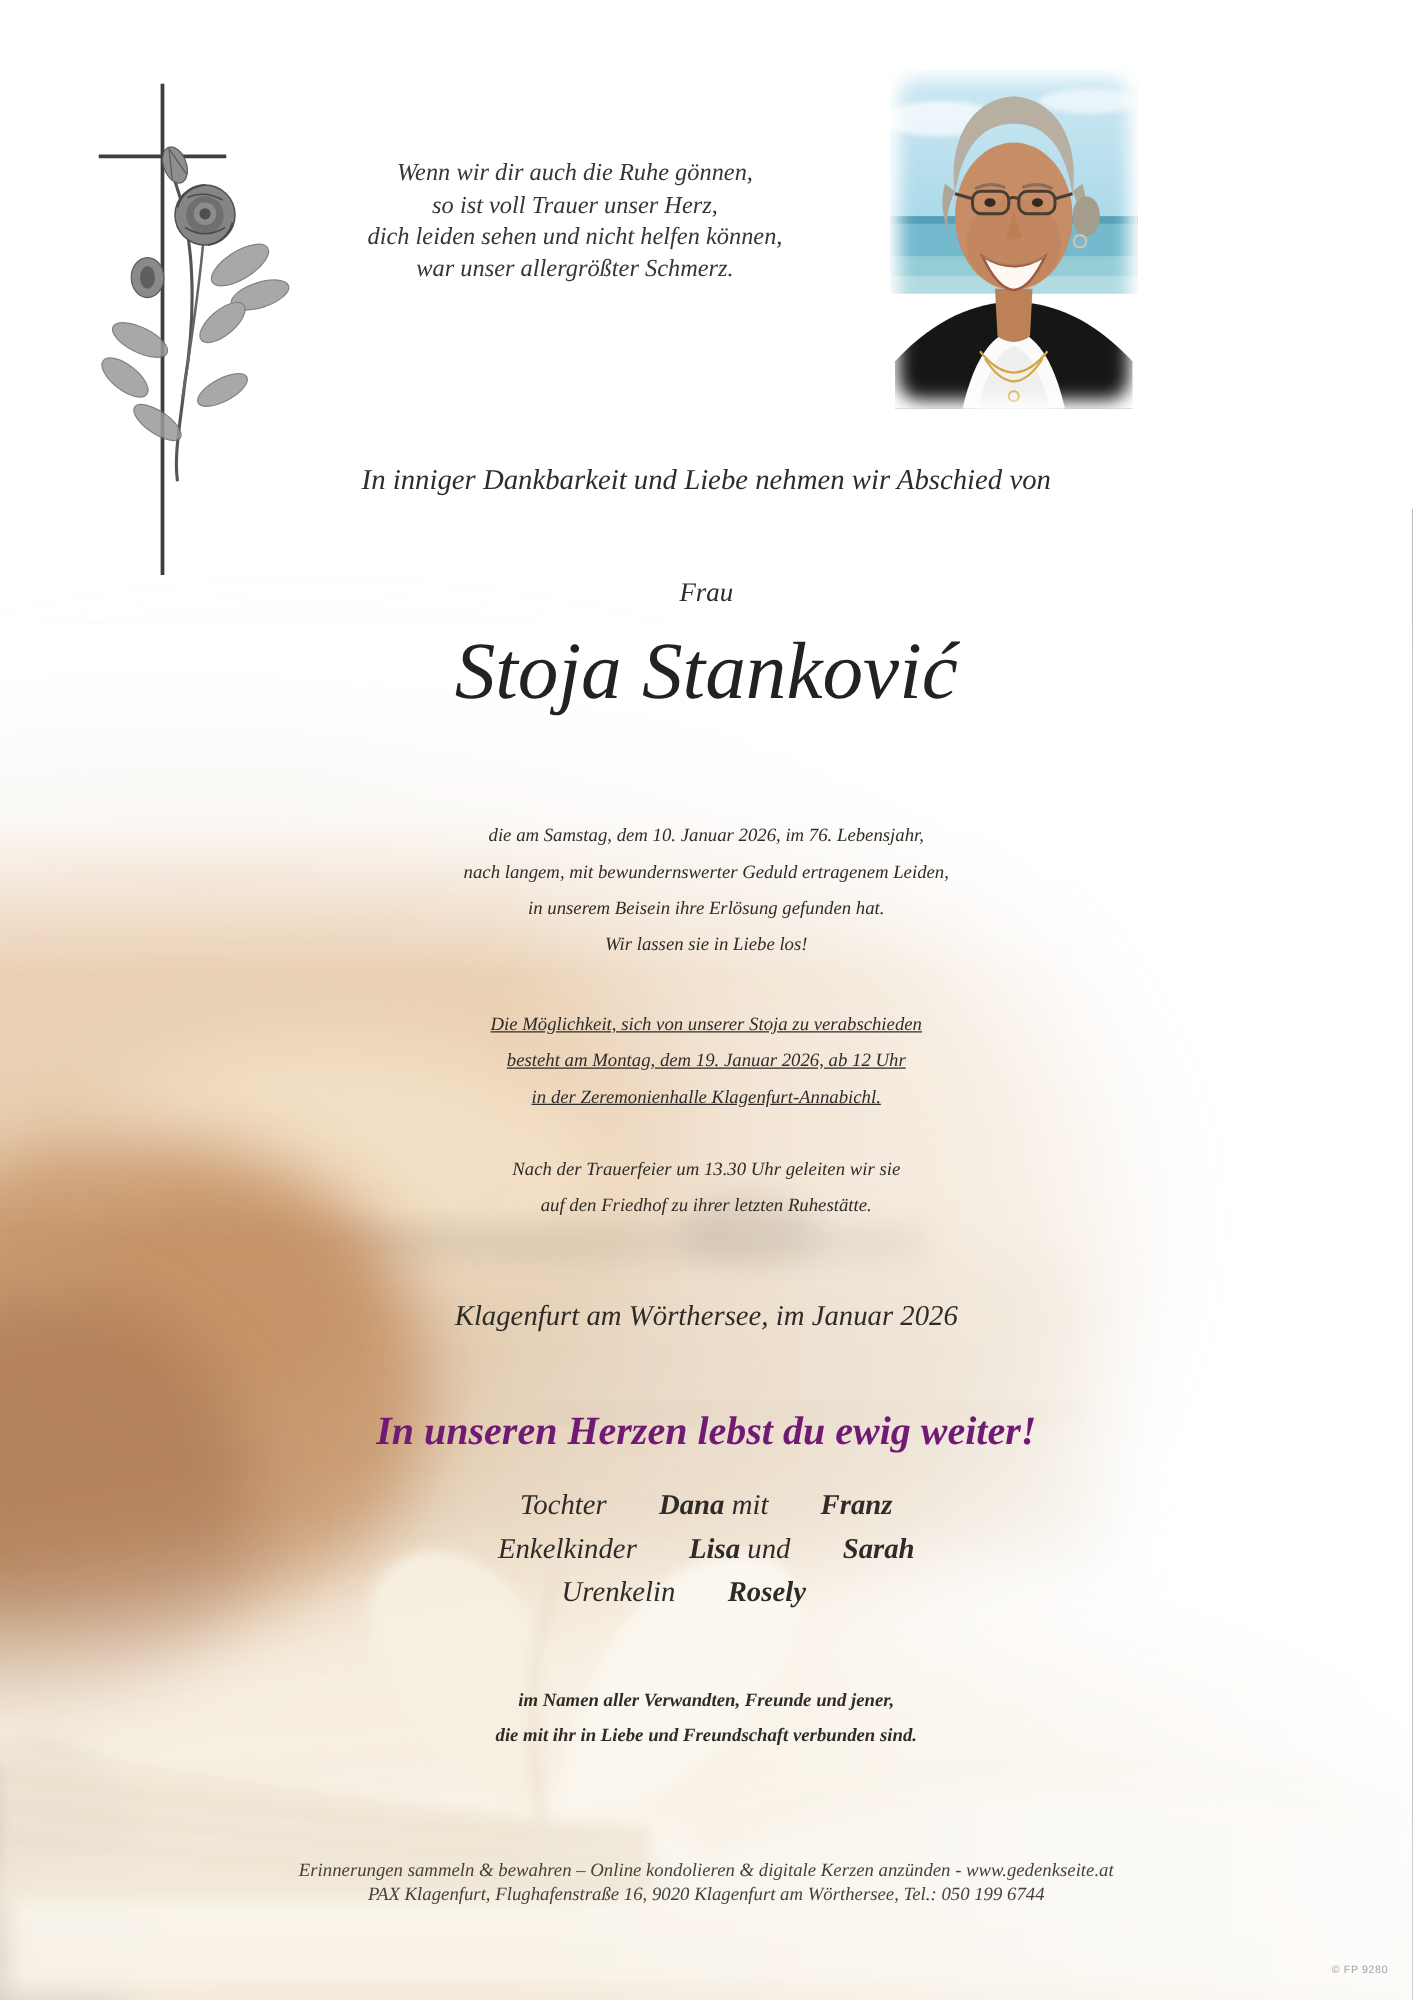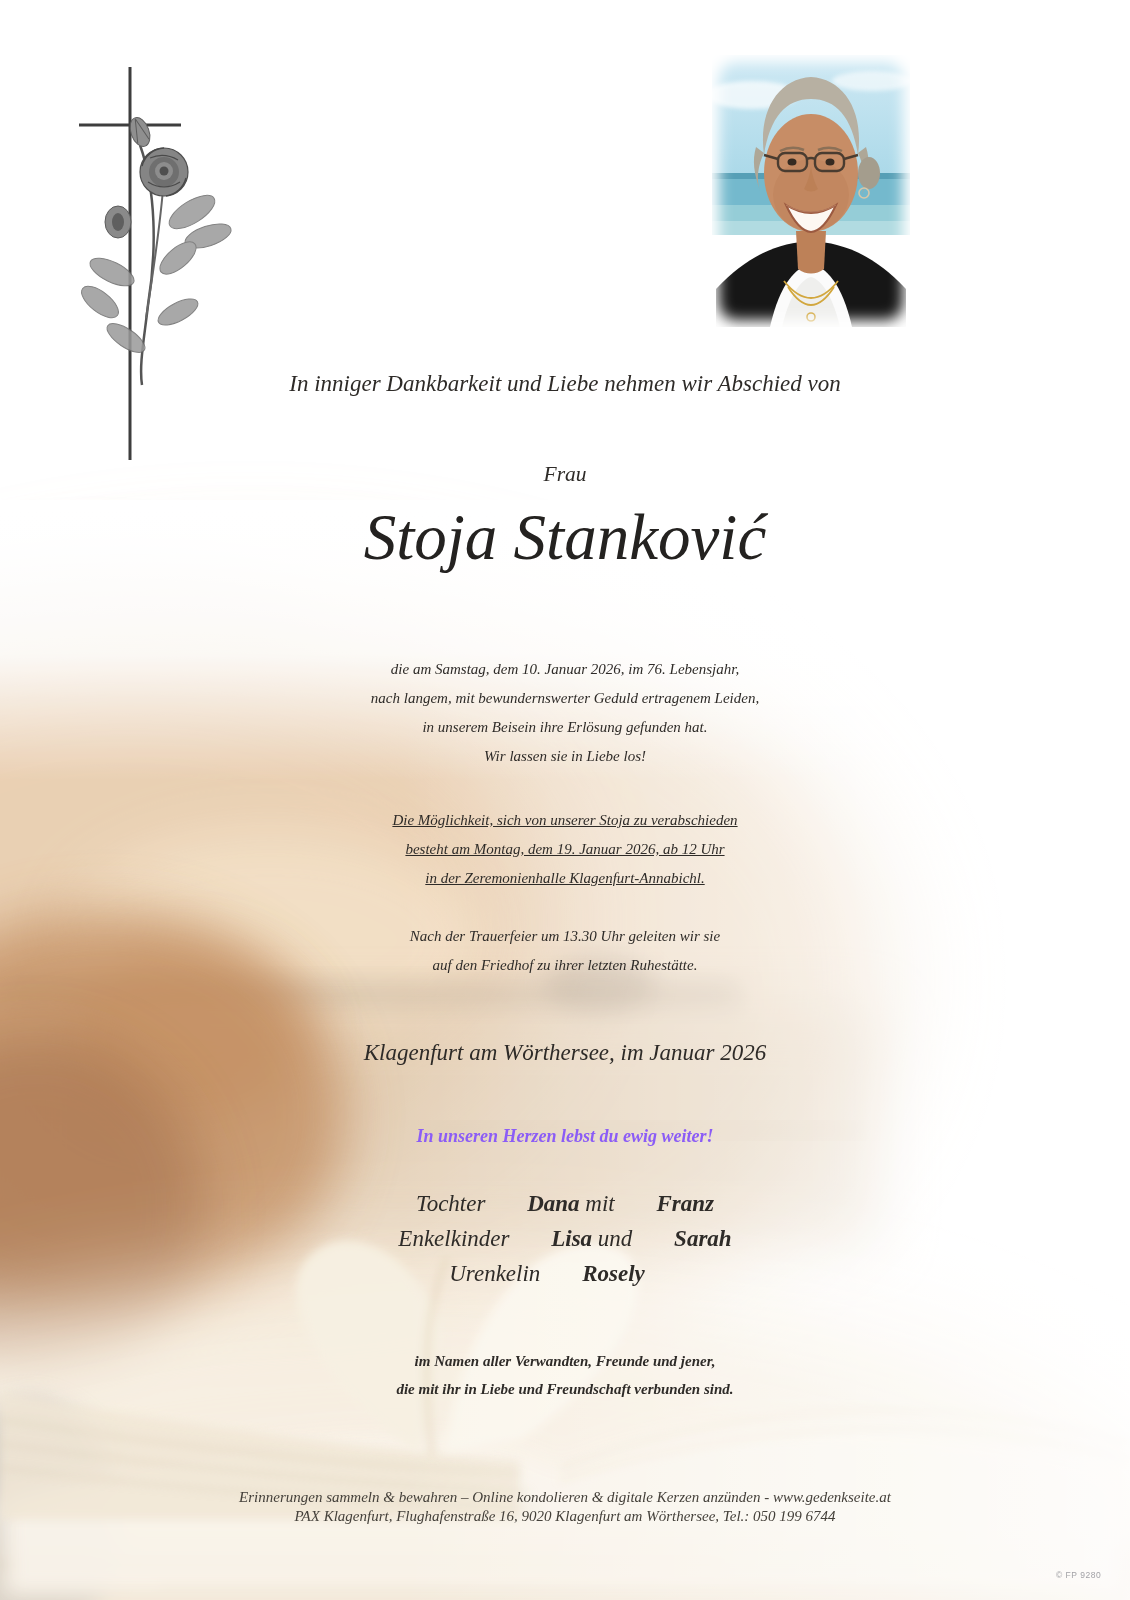--- a/index.html
+++ b/index.html
@@ -16,27 +16,27 @@
   .poem{left:248px; top:126px; width:424px; text-align:center;
         font-size:19.5px; line-height:25.5px; color:#39352f; font-weight:500;}
   .intro{top:371px; font-size:23px;}
   .salutation{top:462px; font-size:21.5px;}
   .name{top:500px; font-size:65px; font-weight:400; letter-spacing:0; margin:0; color:#242220;}
   .para{font-size:15px; line-height:29px;}
   .p1{top:655px;}
   .p2{top:806px;text-decoration:underline;}
   .p3{top:922px;}
   .dateline{top:1040px; font-size:23px;}
-  .motto{top:1126px; font-size:18px; font-weight:bold; color:#8b5cf6;}
+  .motto{top:1126px; font-size:32px; font-weight:bold; color:#701a75;}
   .family{top:1186px; font-size:23px; line-height:35px;}
   .family .b{font-weight:bold;margin-left:36px;}
   .closing{top:1348px; line-height:27.5px;font-weight:bold;}
   .footer{top:1488px; font-size:15px; line-height:19px; color:#44403a;}
   .printcode{left:1056px; top:1570px; width:64px; font-size:8.5px; font-style:normal;
-             color:#a2a2a6; letter-spacing:.5px; text-align:left;
+             color:#a2a2a6; letter-spacing:.5px; text-align:center;
              font-family:"Liberation Sans",sans-serif;}
   .graphic{pointer-events:none;}
 </style>
 </head>
 <body>
 
 <div class="page">
 
   <svg class="bg graphic" width="1130" height="1600" viewBox="0 0 1130 1600">
     <defs>
@@ -215,20 +215,26 @@
       <g fill="none" stroke="#d2a73e" stroke-width="1.8">
         <path d="M72,226 Q99,260 126,226"></path>
         <path d="M76,232 Q99,268 122,232"></path>
       </g>
       <circle cx="99" cy="262" r="4" fill="none" stroke="#d2a73e" stroke-width="1.6"></circle>
 
       <rect x="-10" y="-10" width="218" height="292" rx="34" fill="none" stroke="#ffffff" stroke-width="34" filter="url(#pf6)"></rect>
     </svg>
   </div>
 
+  <div class="abs fg poem">
+    <div>Wenn wir dir auch die Ruhe gönnen,</div>
+    <div>so ist voll Trauer unser Herz,</div>
+    <div>dich leiden sehen und nicht helfen können,</div>
+    <div>war unser allergrößter Schmerz.</div>
+  </div>
 
   <div class="abs fg col intro">In inniger Dankbarkeit und Liebe nehmen wir Abschied von</div>
 
   <div class="abs fg col salutation">Frau</div>
   <h1 class="abs fg col name">Stoja Stanković</h1>
 
   <div class="abs fg col para p1">
     <div>die am Samstag, dem 10. Januar 2026, im 76. Lebensjahr,</div>
     <div>nach langem, mit bewundernswerter Geduld ertragenem Leiden,</div>
     <div>in unserem Beisein ihre Erlösung gefunden hat.</div>

